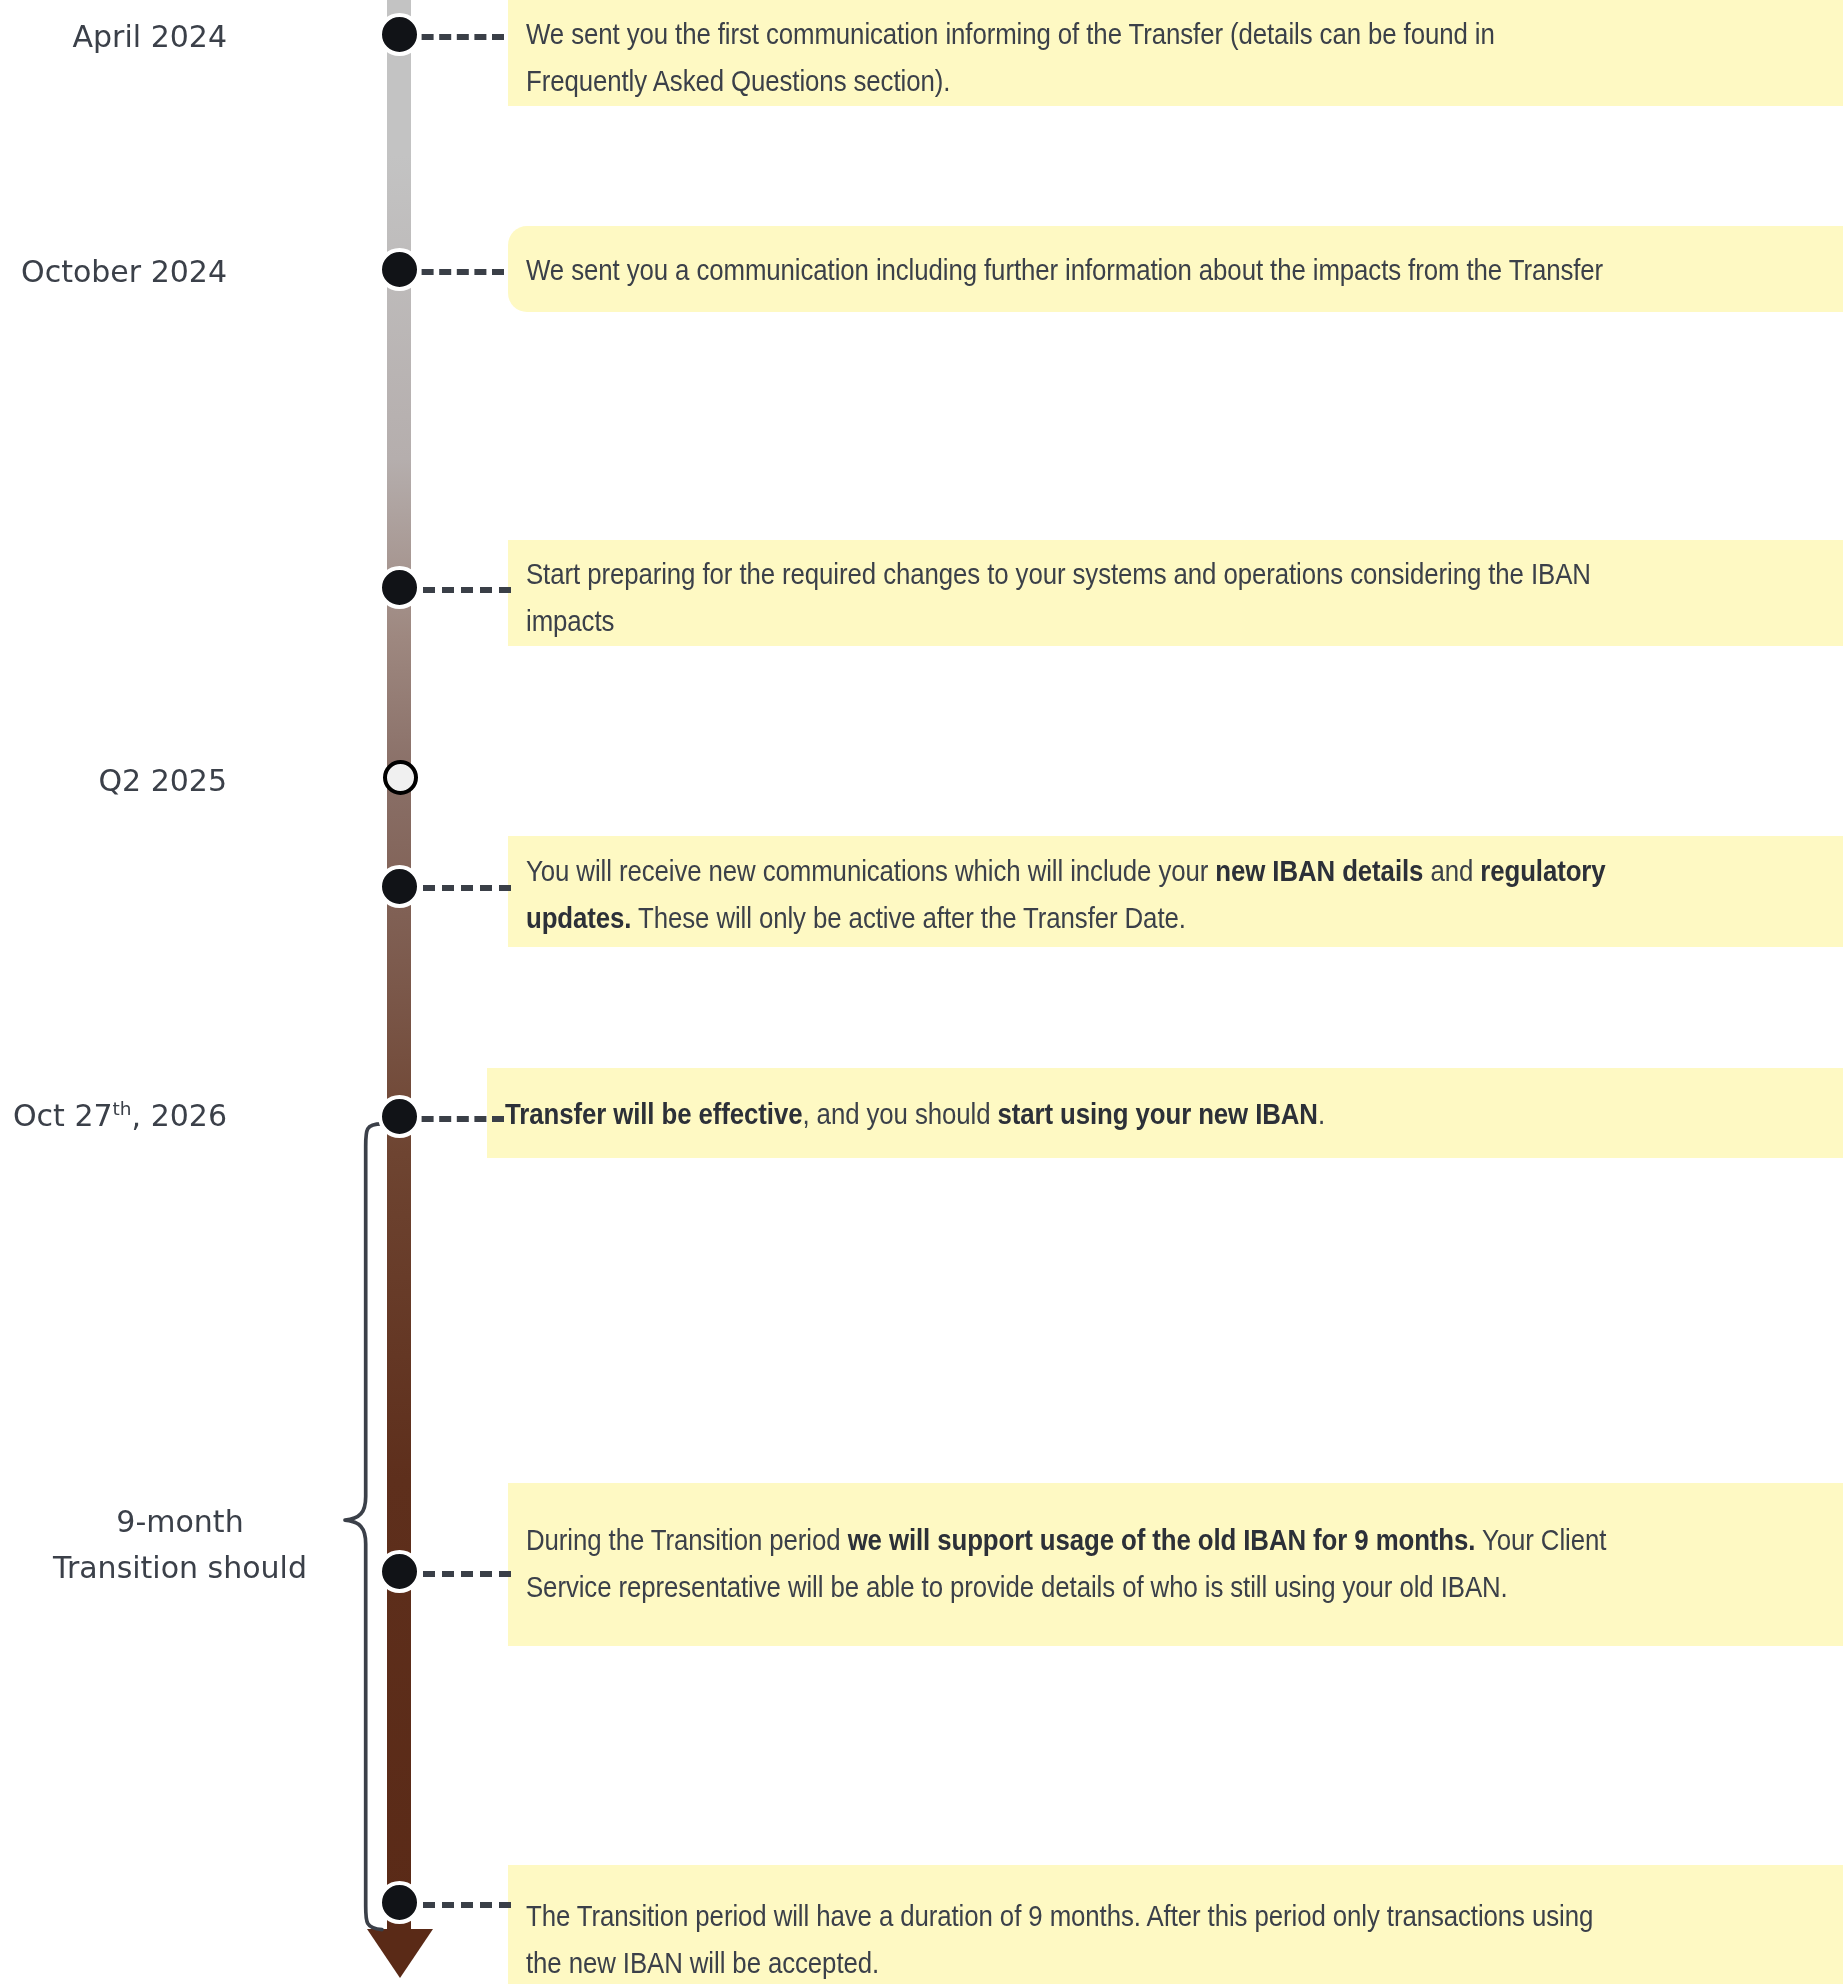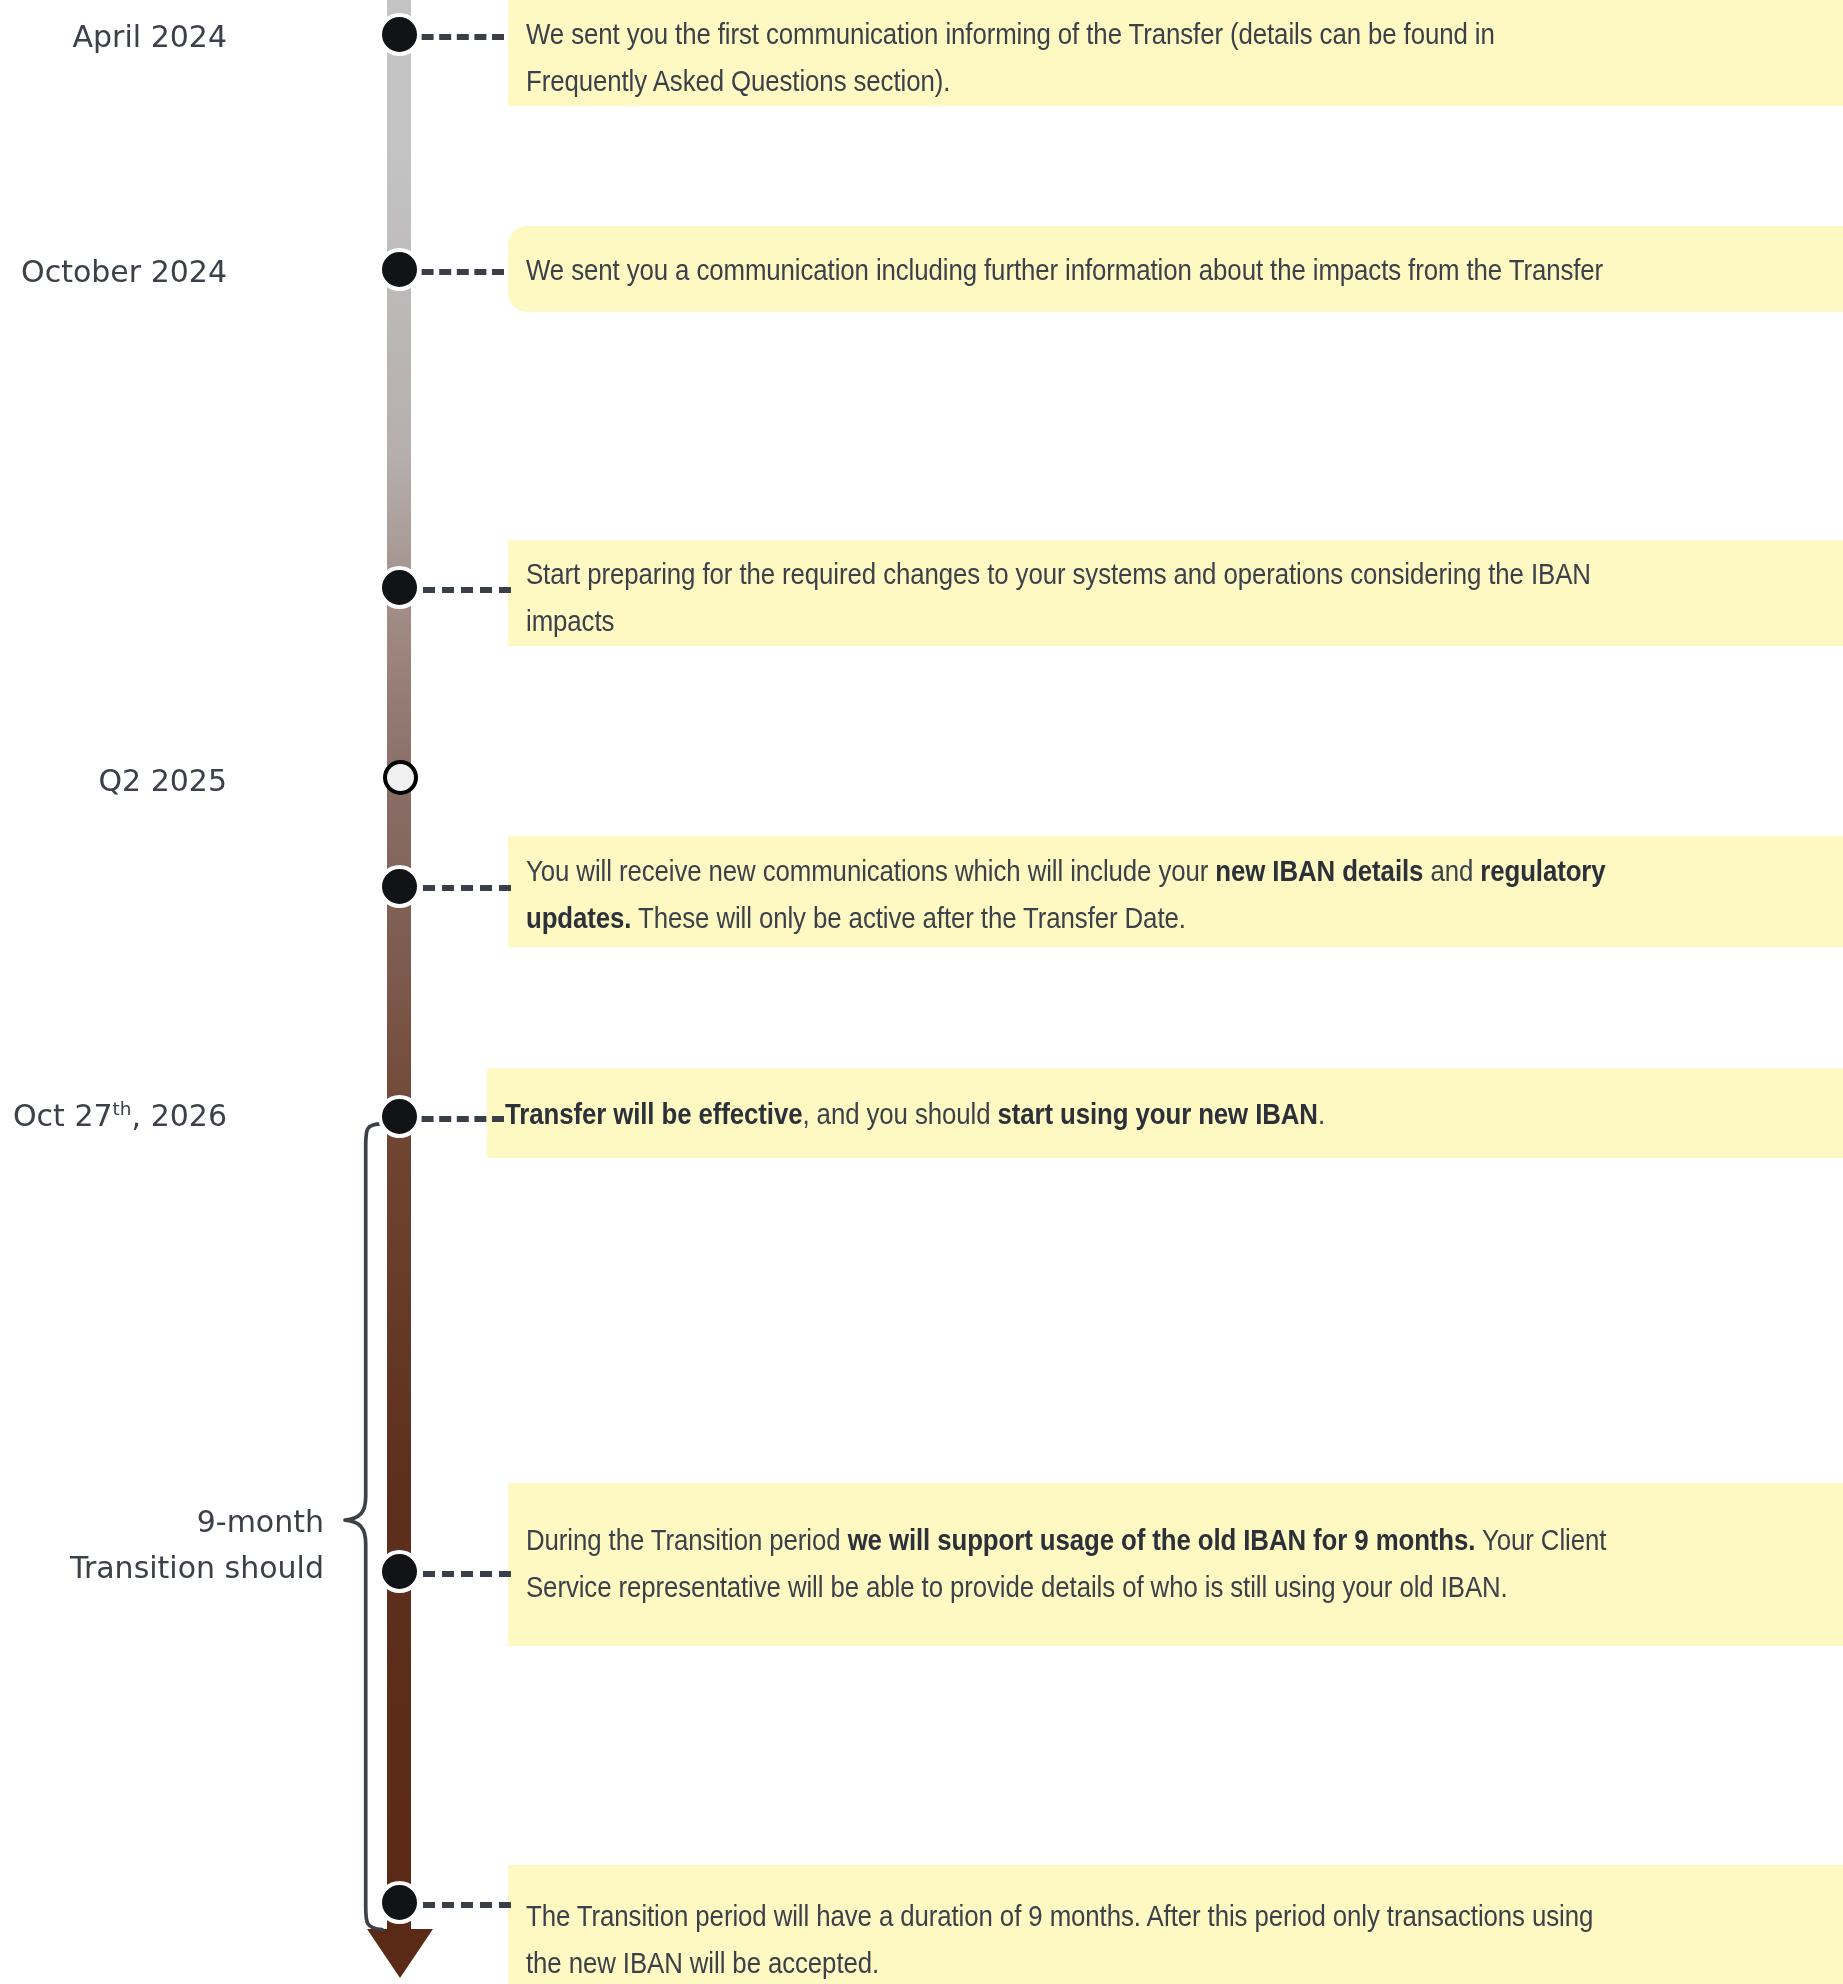--- a/index.html
+++ b/index.html
@@ -111,21 +111,21 @@
     font-size: 18.5px;
     vertical-align: super;
     line-height: 0;
   }
   .bracelabel {
     position: absolute;
     font-family: "DejaVu Sans", sans-serif;
     font-size: 30px;
     line-height: 46px;
     color: #3b4049;
-    text-align: right;
+    text-align: center;
     white-space: nowrap;
     z-index: 5;
   }
 
   
   .brace-svg {
     position: absolute;
     z-index: 5;
   }
 </style>

